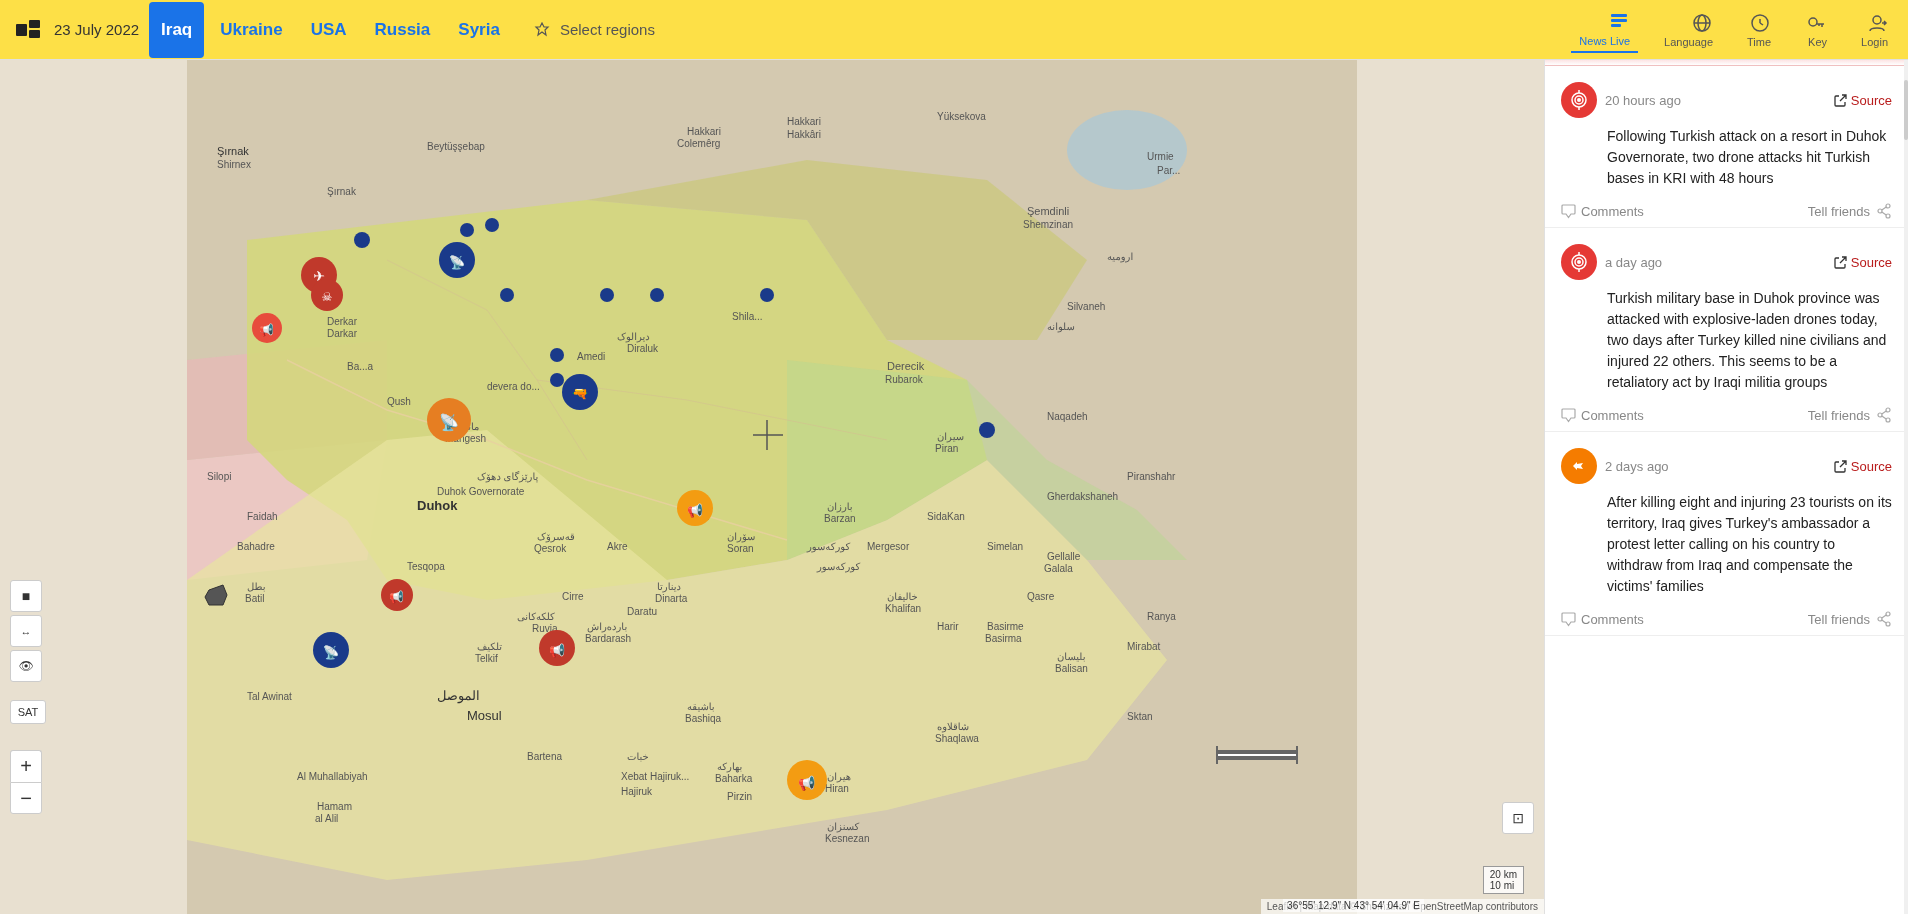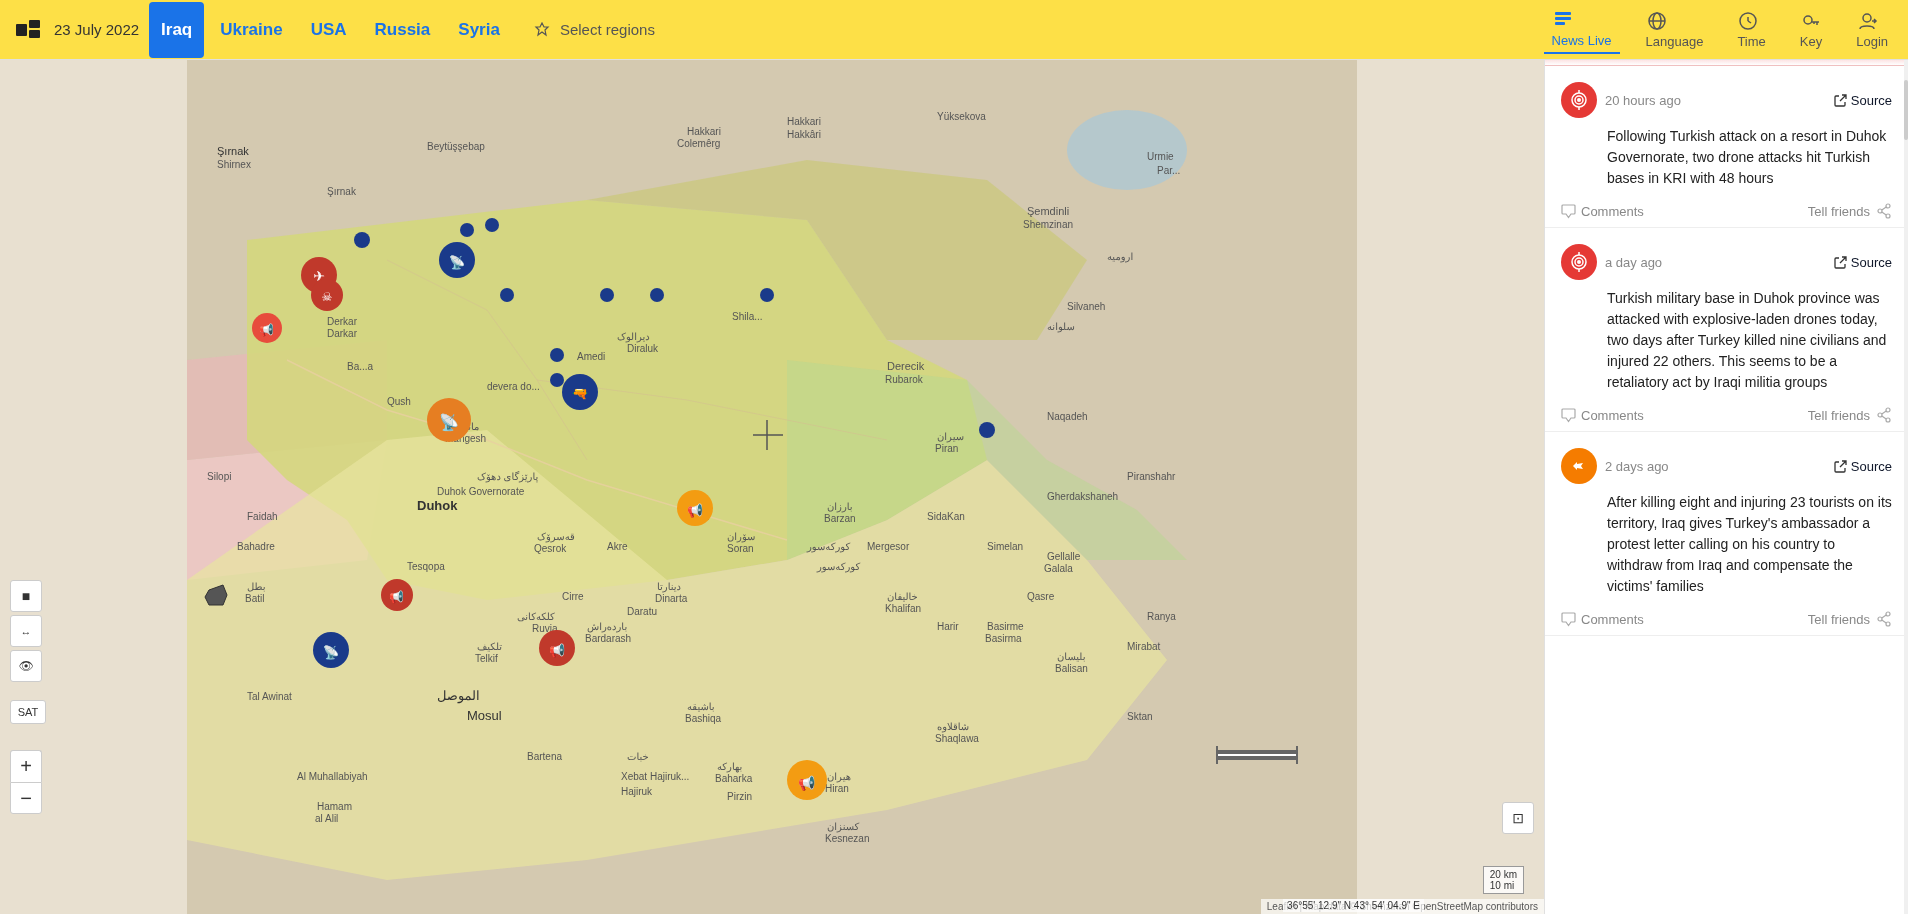--- a/index.html
+++ b/index.html
@@ -21,22 +21,22 @@
       cursor: pointer; text-decoration: none; color: #1a73e8;
     }
     .nav-link.active { background: #1a73e8; color: #fff; border-radius: 4px; }
     .select-regions {
       display: flex; align-items: center; gap: 10px; padding: 6px 12px;
       color: #555; font-size: 15px; cursor: pointer; border-radius: 4px;
     }
 
     .header-right { display: flex; align-items: center; gap: 18px; }
     .nav-icon-item {
-      display: flex; flex-direction: column; align-items: flex-start; gap: 2px;
-      cursor: pointer; color: #555; font-size: 13px; padding: 4px 8px;
+      display: flex; flex-direction: column; align-items: flex-end; gap: 2px;
+      cursor: pointer; color: #555; font-size: 11px; padding: 4px 8px;
     }
     .nav-icon-item.active { color: #1a73e8; border-bottom: 2px solid #1a73e8; }
     .nav-icon-item svg { width: 22px; height: 22px; }
 
     
     .main { display: flex; flex: 1; overflow: hidden; }
 
     
     .map-area {
       flex: 1; position: relative; overflow: hidden;
@@ -100,21 +100,21 @@
     .news-icon {
       width: 36px; height: 36px; border-radius: 50%;
       display: flex; align-items: center; justify-content: center;
       flex-shrink: 0;
     }
     .news-icon.red { background: #e53935; }
     .news-icon.orange { background: #f57c00; }
     .news-time { font-size: 13px; color: #888; }
     .news-source-link {
       display: flex; align-items: center; gap: 4px; font-size: 13px;
-      color: #0f172a; cursor: pointer; font-weight: 500;
+      color: #b91c1c; cursor: pointer; font-weight: 500;
     }
     .news-body { font-size: 14px; color: #222; line-height: 1.5; margin-bottom: 10px; margin-left: 46px; }
     .news-footer {
       display: flex; align-items: center; justify-content: space-between;
       padding-top: 4px;
     }
     .news-comments {
       display: flex; align-items: center; gap: 5px; color: #888; font-size: 13px; cursor: pointer;
     }
     .news-share {

